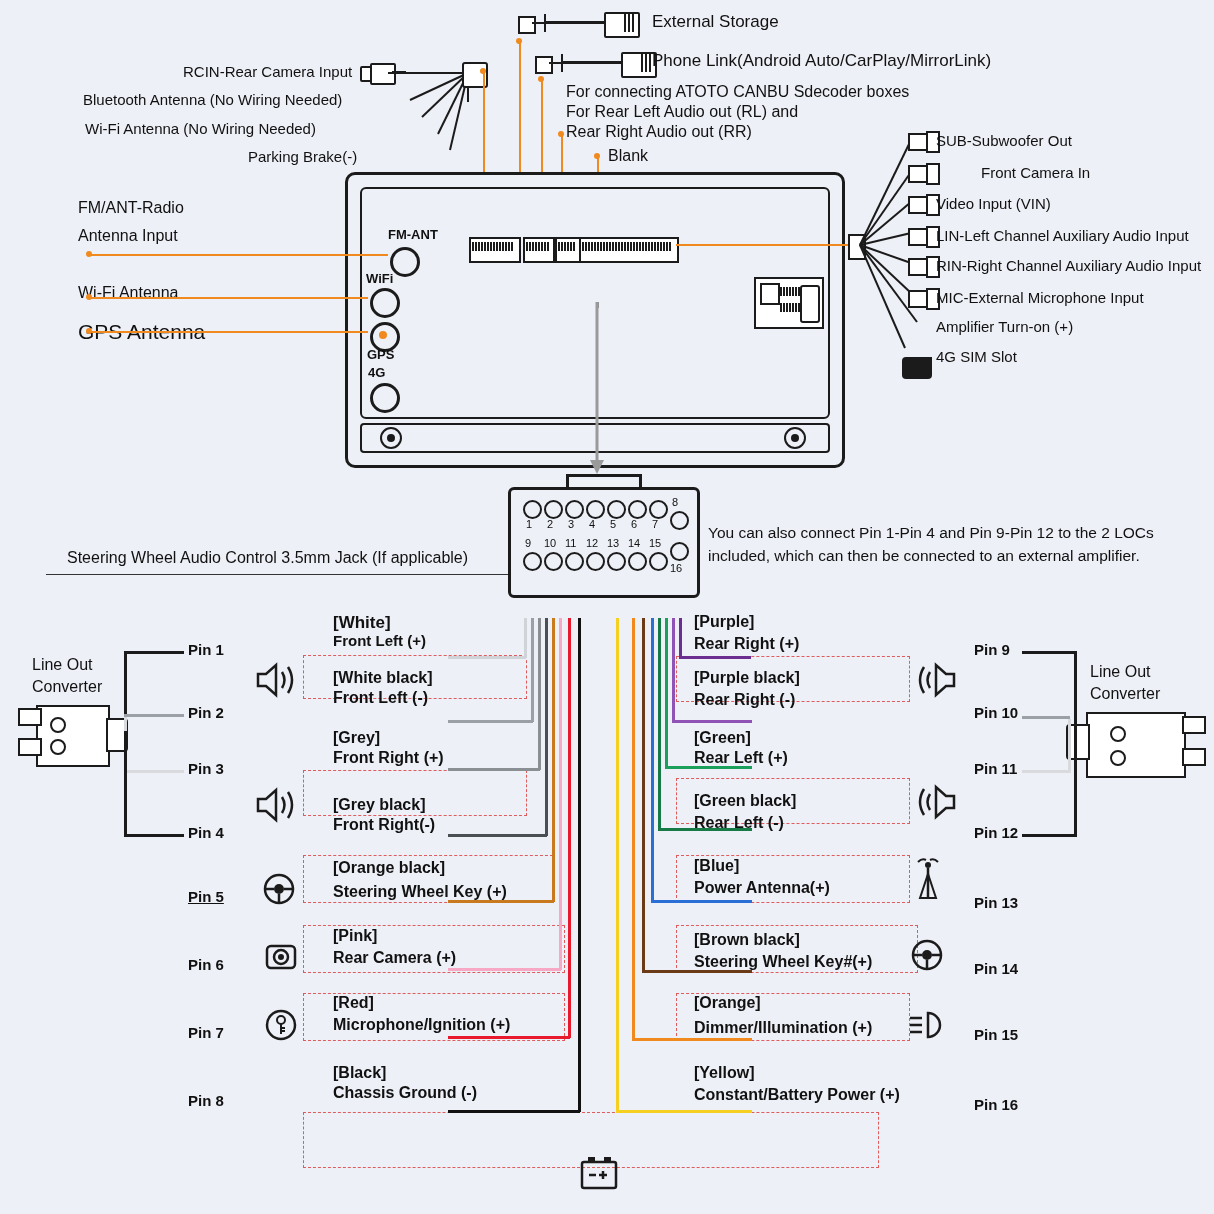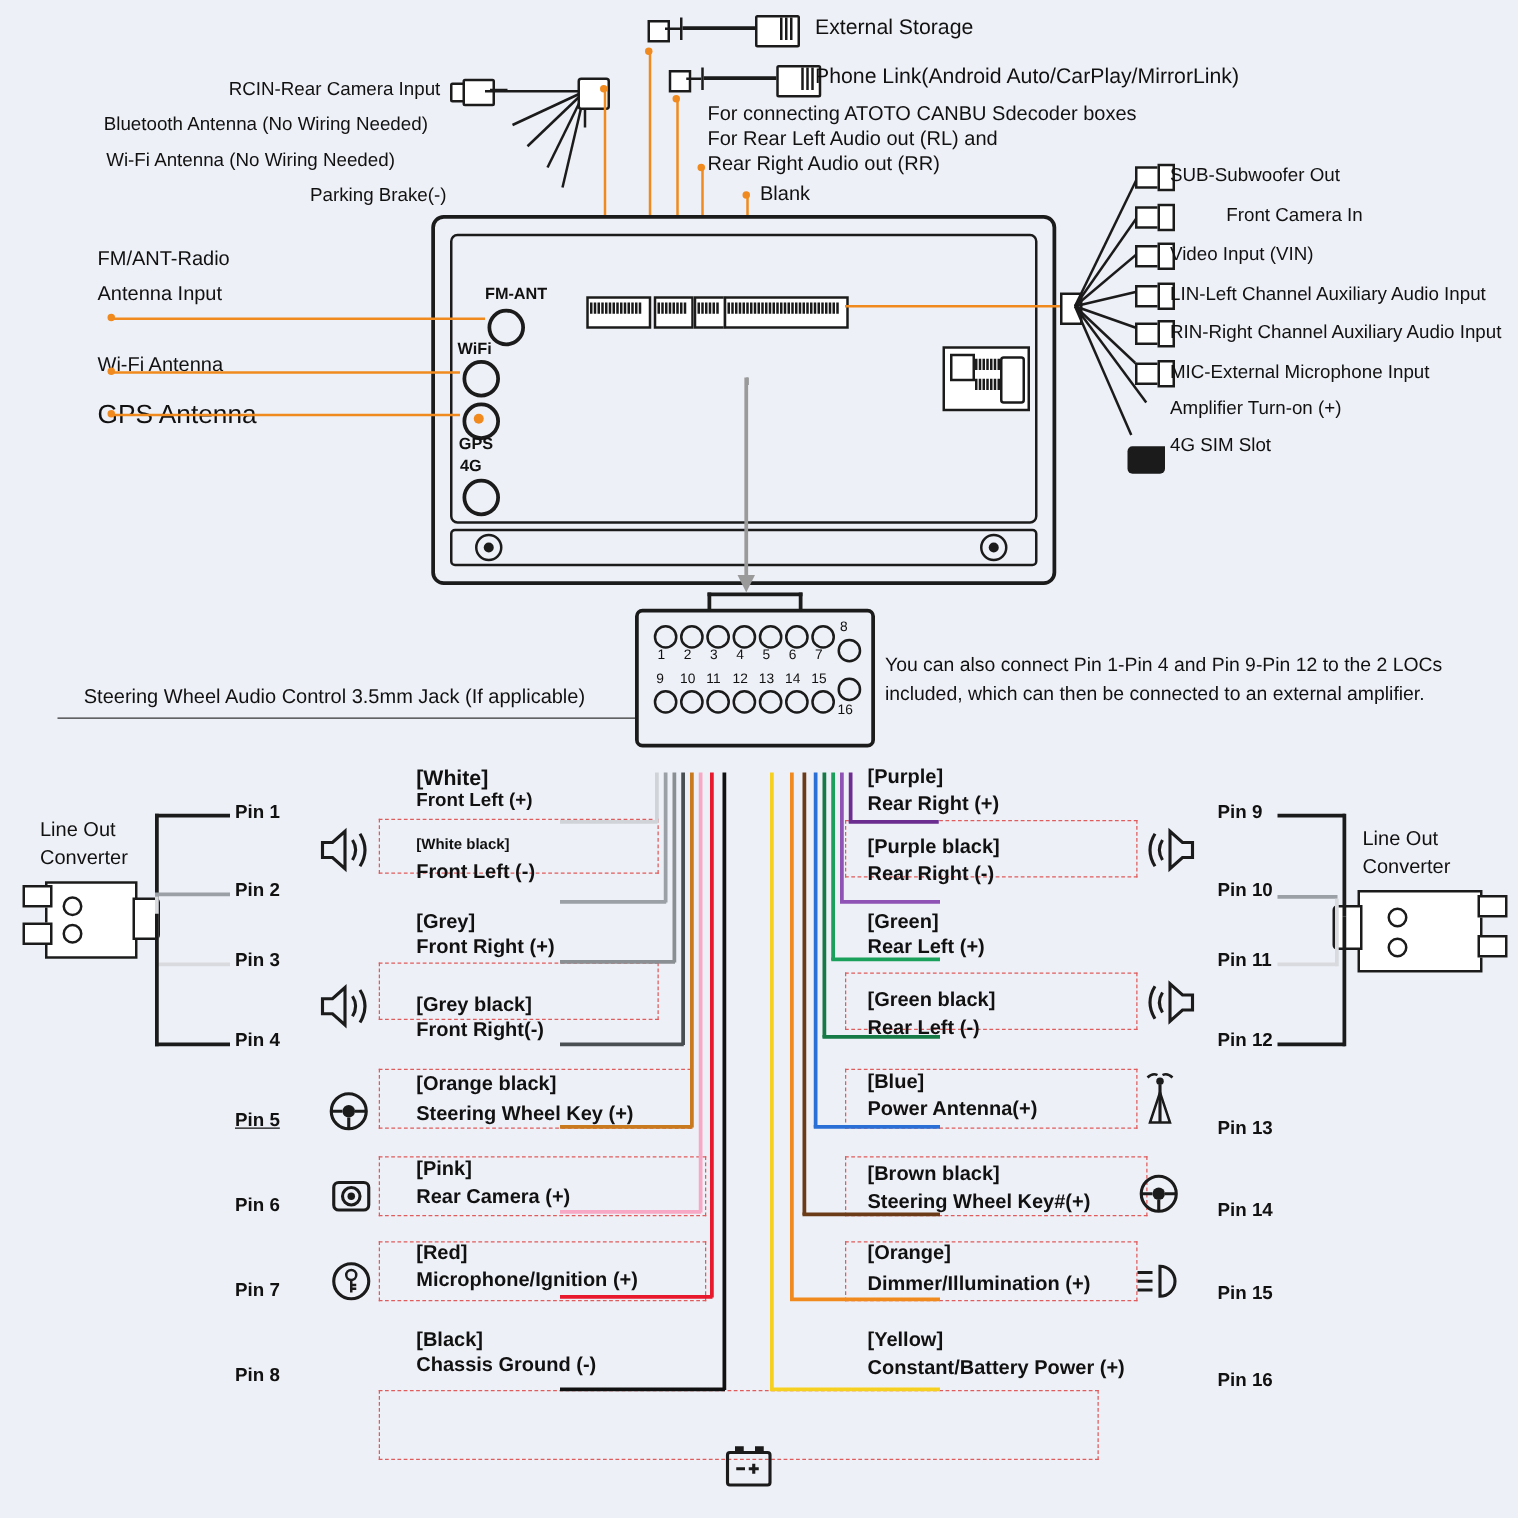--- a/index.html
+++ b/index.html
@@ -421,21 +421,21 @@
 </svg>
 <svg class="spk" style="left:264px;top:1008px;" width="34" height="34" viewBox="0 0 34 34">
   <circle cx="17" cy="17" r="14" fill="none" stroke="#1b1b1b" stroke-width="2.5"></circle>
   <circle cx="17" cy="12" r="4" fill="none" stroke="#1b1b1b" stroke-width="2"></circle>
   <path d="M17 16 V 26 M17 20 H 21 M17 23 H 21" stroke="#1b1b1b" stroke-width="2"></path>
 </svg>
 
 <div class="t tb" style="left:333px;top:612px;font-size:17px;">[White]</div>
 <div class="t tb" style="left:333px;top:632px;font-size:15px;">Front Left (+)</div>
 <div class="dashbox" style="left:303px;top:655px;width:222px;height:42px;"></div>
-<div class="t tb" style="left:333px;top:668px;font-size:12px;">[White black]</div>
+<div class="t tb" style="left:333px;top:668px;font-size:16px;">[White black]</div>
 <div class="t tb" style="left:333px;top:688px;font-size:16px;">Front Left (-)</div>
 
 <div class="t tb" style="left:333px;top:728px;font-size:16px;">[Grey]</div>
 <div class="t tb" style="left:333px;top:748px;font-size:16px;">Front Right (+)</div>
 <div class="dashbox" style="left:303px;top:770px;width:222px;height:44px;"></div>
 <div class="t tb" style="left:333px;top:795px;font-size:16px;">[Grey black]</div>
 <div class="t tb" style="left:333px;top:815px;font-size:16px;">Front Right(-)</div>
 
 <div class="dashbox" style="left:303px;top:855px;width:248px;height:46px;"></div>
 <div class="t tb" style="left:333px;top:858px;font-size:16px;">[Orange black]</div>

